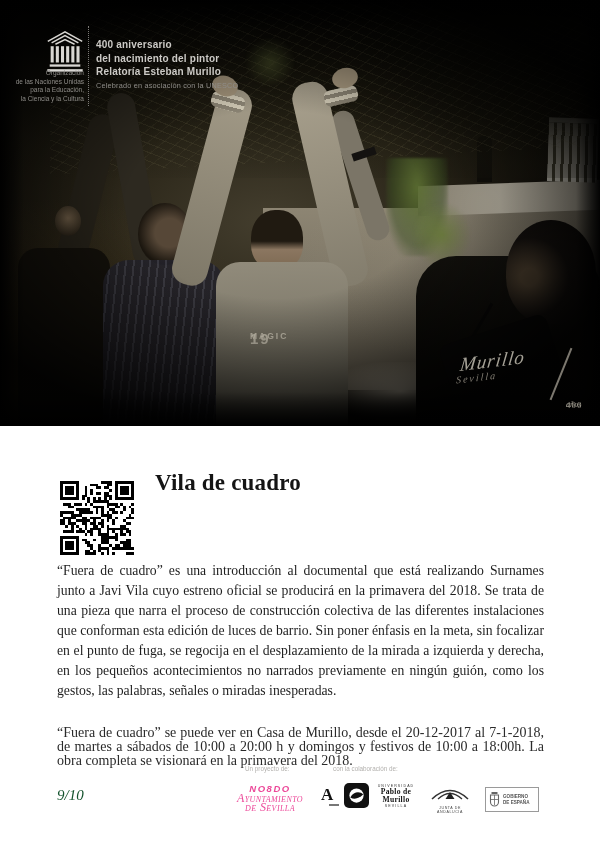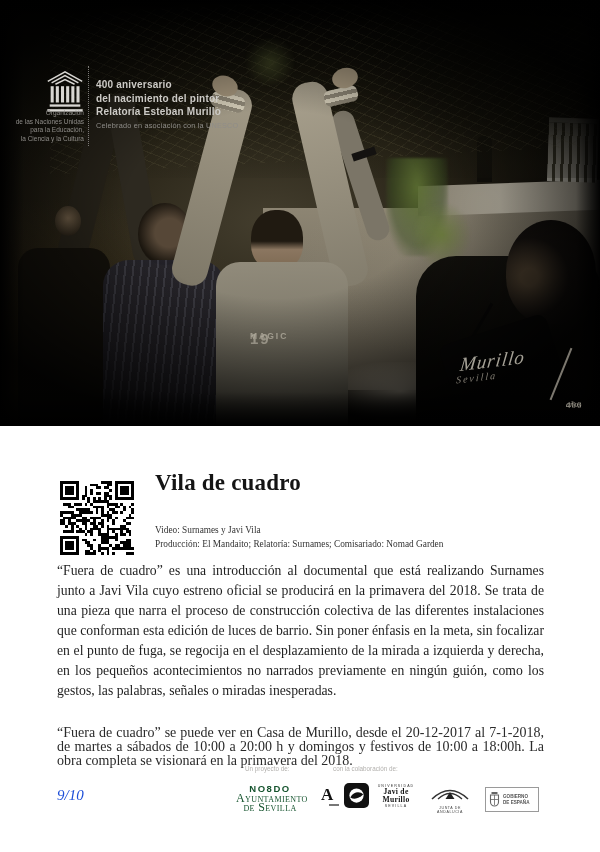--- a/index.html
+++ b/index.html
@@ -80,21 +80,21 @@
     transform:rotate(-7deg) skewX(-14deg); letter-spacing:1px; }
   .sig-place { left:6px; top:28px; font-style:italic; font-size:10px; color:rgba(182,177,162,.7);
     transform:rotate(-7deg) skewX(-10deg); letter-spacing:2px; }
   .sig-slash { right:30px; top:2px; width:2px; height:56px; background:rgba(190,185,170,.65); transform:rotate(22deg); }
   .sig-years { right:0; bottom:8px; width:26px; text-align:center; color:rgba(186,181,166,.78); }
   .sig-years .y400 { font-size:9px; letter-spacing:1px; }
   .sig-years .yan { font-size:8px; font-style:italic; }
 
   
   .unesco { position:absolute; left:0; top:0; width:280px; height:120px; z-index:5;
-    font-family:"Liberation Sans", sans-serif;margin-top:40px; }
+    font-family:"Liberation Sans", sans-serif; }
   .unesco-temple { position:absolute; left:45px; top:29px; width:40px; height:44px; }
   .unesco-org { position:absolute; left:4px; top:69px; width:80px; text-align:right;
     font-size:6.5px; line-height:8.6px; color:#8e8c88; }
   .unesco-divider { position:absolute; left:88px; top:26px; height:80px; width:0; border-left:1px dotted #7b7976; }
   .banner-head { position:absolute; left:96px; top:38px; color:#cccac6; }
   .banner-head .bh { font-size:10px; font-weight:bold; line-height:13.5px; letter-spacing:.2px; }
   .banner-sub { font-size:7.3px; color:#8f8d89; margin-top:2px; letter-spacing:.2px; }
 
   
   .qr { position:absolute; left:57px; top:478px; width:80px; height:80px; }
@@ -109,23 +109,23 @@
   
   .bodytext { position:absolute; left:57px; top:561px; width:487px; font-size:13.7px; line-height:20px;
     text-align:justify; color:#1e1e1e; }
   .bodytext p { margin:0; }
   .footnote { position:absolute; left:57px; top:726px; width:487px; font-size:14px; line-height:14.2px;
     text-align:justify; color:#2a2a2a; }
 
   
   .f-label { position:absolute; top:765px; font-size:6.3px; color:#b3b1ae; font-family:"Liberation Sans", sans-serif; }
   .f-label.p1 { left:245px; } .f-label.p2 { left:333px; }
-  .pagenum { position:absolute; left:57px; top:787px; font-style:italic; font-size:15px; color:#1d4ed8; }
-  .nosdo { position:absolute; left:236px; top:783px; width:68px; text-align:center; color:#14532d;
-    font-family:"Liberation Sans", sans-serif; }
+  .pagenum { position:absolute; left:57px; top:787px; font-style:italic; font-size:15px; color:#14532d; }
+  .nosdo { position:absolute; left:236px; top:783px; width:68px; text-align:center; color:#ec4899;
+    font-family:"Liberation Sans", sans-serif;font-style:italic; }
   .nosdo .motto { font-size:9.5px; font-weight:bold; letter-spacing:1.5px; }
   .nosdo .l { font-variant:small-caps; font-size:12px; line-height:8.5px; letter-spacing:.4px; font-family:"Liberation Serif", serif; }
   .alogo { position:absolute; left:321px; top:786px; width:18px; text-align:left; color:#111; }
   .alogo .a { font-size:17px; font-weight:bold; line-height:17px; }
   .alogo .bar { width:10px; height:2px; background:#777; margin:1px 0 0 8px; }
   .upo { position:absolute; left:344px; top:783px; display:flex; gap:3px; align-items:center; }
   .upo-mark { width:25px; height:25px; background:#111; border-radius:5px; display:flex; align-items:center; justify-content:center; }
   .upo-text { width:48px; text-align:center; color:#111; }
   .upo-text .tiny { font-size:3.6px; letter-spacing:1.1px; font-family:"Liberation Sans", sans-serif; color:#333; }
   .upo-text .big { font-size:7.6px; font-weight:bold; line-height:8px; letter-spacing:.3px; }
@@ -491,24 +491,20 @@
         <rect x="13" y="27" width="1" height="1" fill="#000"></rect>
         <rect x="16" y="27" width="1" height="1" fill="#000"></rect>
         <rect x="18" y="27" width="1" height="1" fill="#000"></rect>
         <rect x="20" y="27" width="1" height="1" fill="#000"></rect>
         <rect x="25" y="27" width="1" height="1" fill="#000"></rect>
         <rect x="26" y="27" width="1" height="1" fill="#000"></rect>
         <rect x="27" y="27" width="1" height="1" fill="#000"></rect>
       </svg>
   </div>
   <div class="info-title">Vila de cuadro</div>
-  <div class="credits">
-    <div>Video: Surnames y Javi Vila</div>
-    <div>Producción: El Mandaito; Relatoría: Surnames; Comisariado: Nomad Garden</div>
-  </div>
 
   <div class="bodytext">
     <p>“Fuera de cuadro” es una introducción al documental que está realizando Surnames junto a Javi Vila  cuyo estreno oficial se producirá en la primavera del 2018. Se trata de una pieza que narra el proceso de construcción colectiva de las diferentes instalaciones que conforman esta edición de luces de barrio.  Sin poner énfasis en la meta, sin focali­zar en el punto de fuga, se regocija en el desplazamiento de la mirada a izquierda y dere­cha, en los pequeños acontecimientos no narrados previamente en ningún guión, como los gestos, las palabras, señales o miradas inesperadas.</p>
   </div>
   <div class="footnote">“Fuera de cuadro” se puede ver en Casa de Murillo, desde el 20-12-2017 al 7-1-2018, de martes a sábados de 10:00 a 20:00 h y domingos y festivos de 10:00 a 18:00h. La obra completa se visionará en la primavera del 2018.</div>
 
   <div class="f-label p1">Un proyecto de:</div>
   <div class="f-label p2">con la colaboración de:</div>
   <div class="pagenum">9/10</div>
 
@@ -525,21 +521,21 @@
 
   <div class="upo">
     <div class="upo-mark">
       <svg width="19" height="19" viewBox="0 0 20 20">
         <circle cx="10" cy="10" r="7.5" fill="#fff"></circle>
         <path d="M3.5,12 C7,5.5 14,5.5 17,9 C12.5,13.5 7.5,14.5 3.5,12 Z" fill="#111"></path>
       </svg>
     </div>
     <div class="upo-text">
       <div class="tiny">UNIVERSIDAD</div>
-      <div class="big">Javi de</div>
+      <div class="big">Pablo de</div>
       <div class="big">Murillo</div>
       <div class="tiny">SEVILLA</div>
     </div>
   </div>
 
   <div class="junta">
     <svg width="44" height="17" viewBox="0 0 44 17">
       <path d="M4,15 Q22,-2 40,15" stroke="#333" stroke-width="1.6" fill="none"></path>
       <path d="M10,15 Q22,4 34,15" stroke="#333" stroke-width="1.3" fill="none"></path>
       <path d="M22,8 L26.5,15 L17.5,15 Z" fill="#222"></path>

